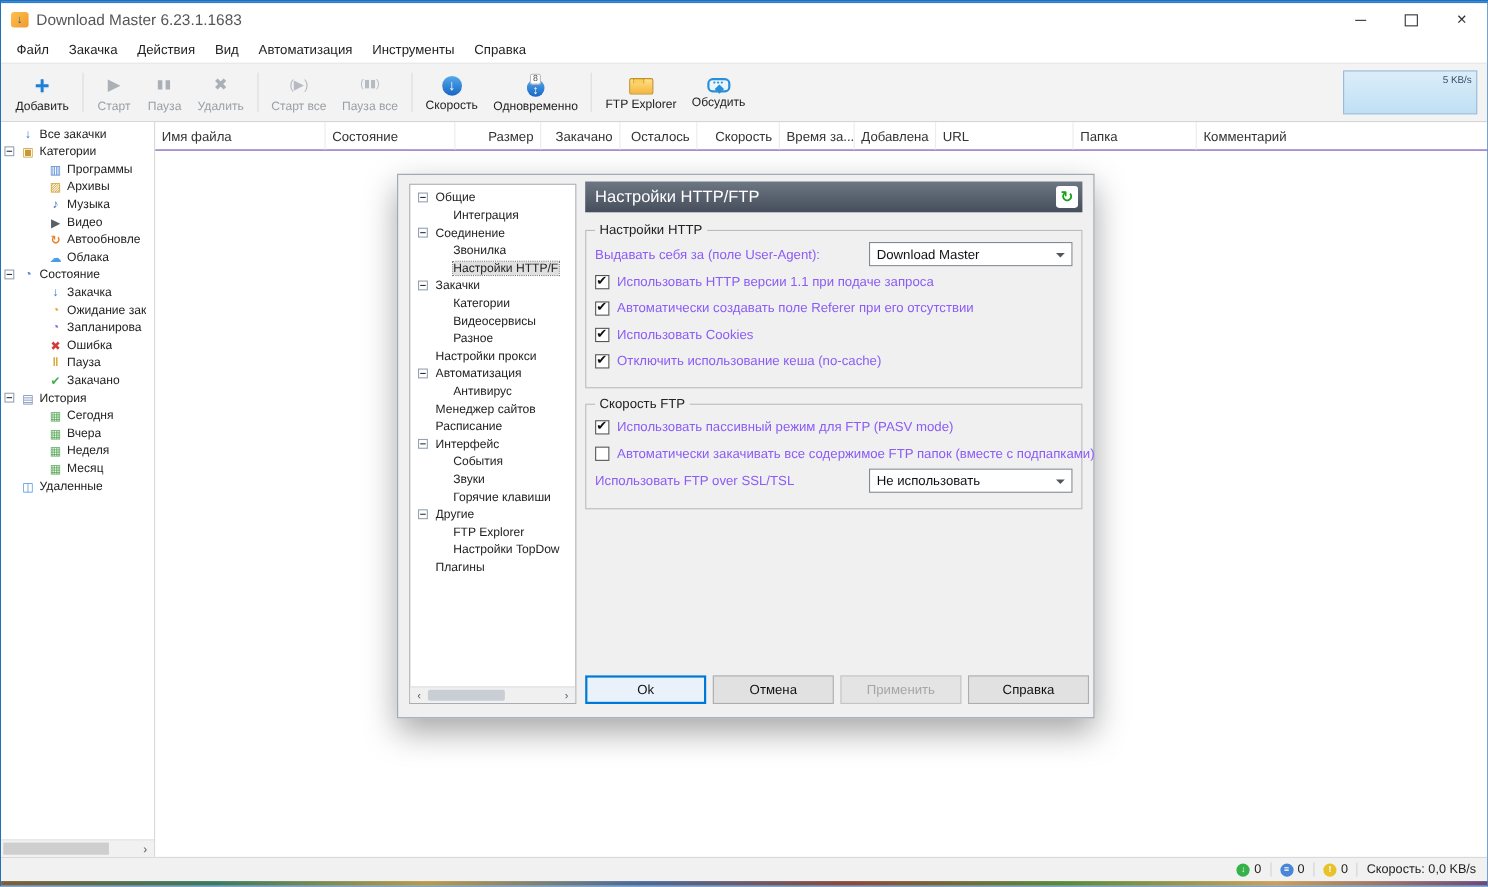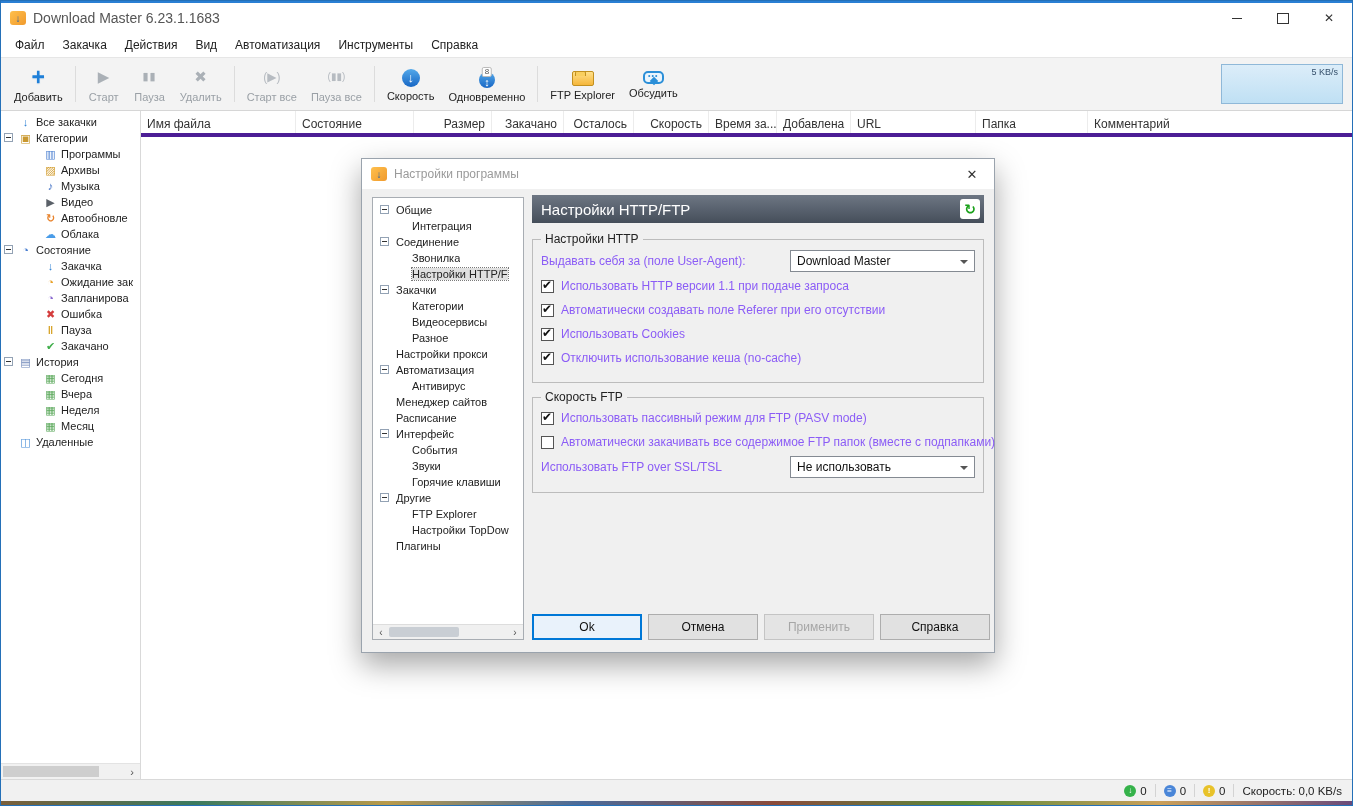--- a/index.html
+++ b/index.html
@@ -58,21 +58,21 @@
   .expander{position:absolute;left:3px;top:3px;width:9px;height:9px;border:1px solid #93a2b4;background:#fff}
   .expander::after{content:"";position:absolute;left:1px;right:1px;top:3px;height:1px;background:#333}
   .tree-ico{width:15px;flex:none;display:inline-flex;justify-content:center;font-size:11px;font-weight:bold;margin-right:3px}
   .tree-lbl{overflow:hidden;text-overflow:clip}
   .sb-hscroll{position:absolute;left:0;right:0;bottom:0;height:16px;background:#f1f1f1;border-top:1px solid #e3e3e3}
   .sb-thumb{position:absolute;left:2px;top:2px;width:96px;height:11px;background:#cecece}
   .sb-arrow{position:absolute;right:1px;top:1px;width:14px;height:13px;display:flex;align-items:center;justify-content:center;color:#555}
   .sb-arrow::before{content:"›";font-size:11px}
 
   .content{flex:1;display:flex;flex-direction:column;min-width:0}
-  .colheaders{height:26px;flex:none;display:flex;background:#fff;border-bottom:4px solid #4c1d95}
+  .colheaders{height:26px;flex:none;display:flex;background:#fff;border-bottom:1px solid #4c1d95}
   .col{border-right:1px solid #ececec;padding:6px 6px 0 6px;font-size:12px;color:#333;white-space:nowrap;overflow:hidden;flex:none}
   .col.right{text-align:right}
   .col.grow{flex:1;border-right:none}
   .listarea{flex:1;background:#fff}
 
   
   .statusbar{height:22px;flex:none;background:#f1f1f1;border-top:1px solid #d9d9d9;display:flex;align-items:center;justify-content:flex-end;gap:8px;padding-right:10px;font-size:11.5px;color:#222}
   .sb-sep{width:1px;height:13px;background:#d3d3d3}
   .sb-count{display:flex;align-items:center;gap:4px}
   .dot{width:12px;height:12px;border-radius:50%;position:relative}
@@ -325,25 +325,20 @@
           <span>0</span>
         </span>
       </span>
     <span class="sb-sep"></span>
     <span>Скорость: 0,0 KB/s</span>
   </div>
 
   <div class="desktop-strip"></div>
 
   <div class="dialog">
-    <div class="dlg-titlebar">
-      <span class="app-icon"></span>
-      <span class="dlg-title">Настройки программы</span>
-      <div class="dlg-close"></div>
-    </div>
     <div class="dlg-body">
       <div class="dlg-tree">
         <div id="dialog-tree-rows">
             <div class="dt-row d0">
               <span class="expander"></span>
               <span class="tree-lbl">Общие</span>
             </div>
             <div class="dt-row d1">
               <span class="tree-lbl">Интеграция</span>
             </div>

